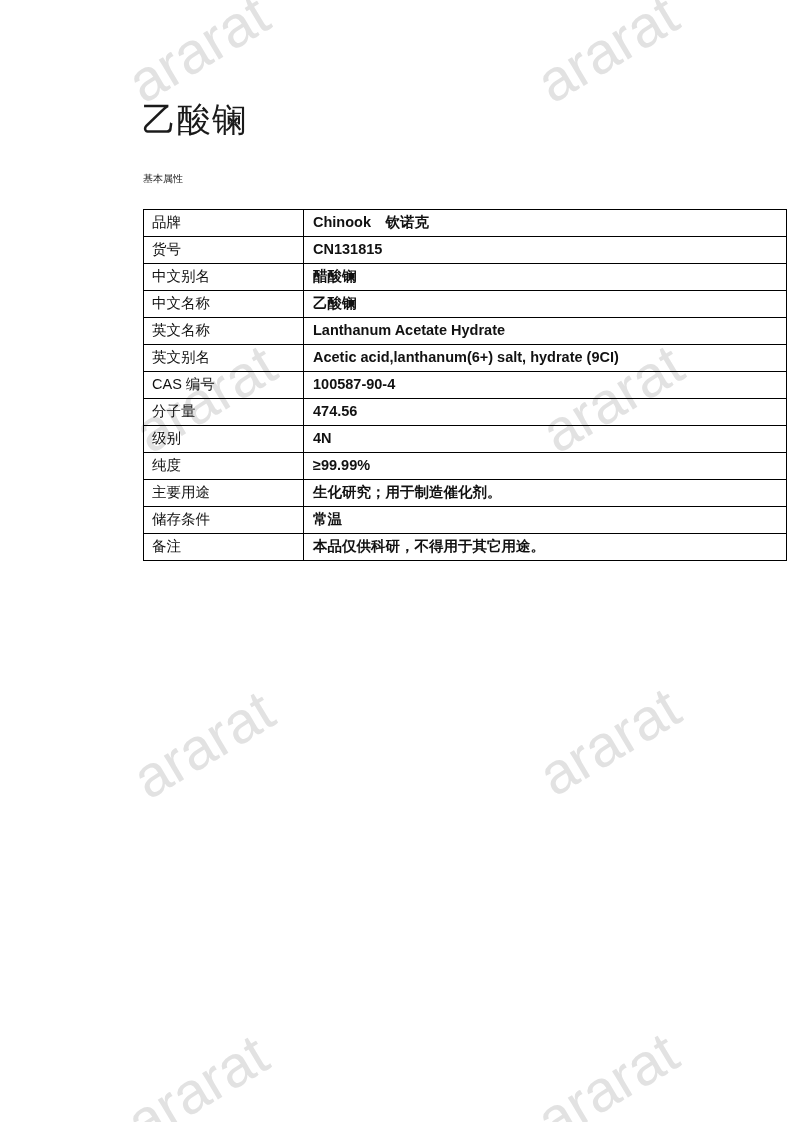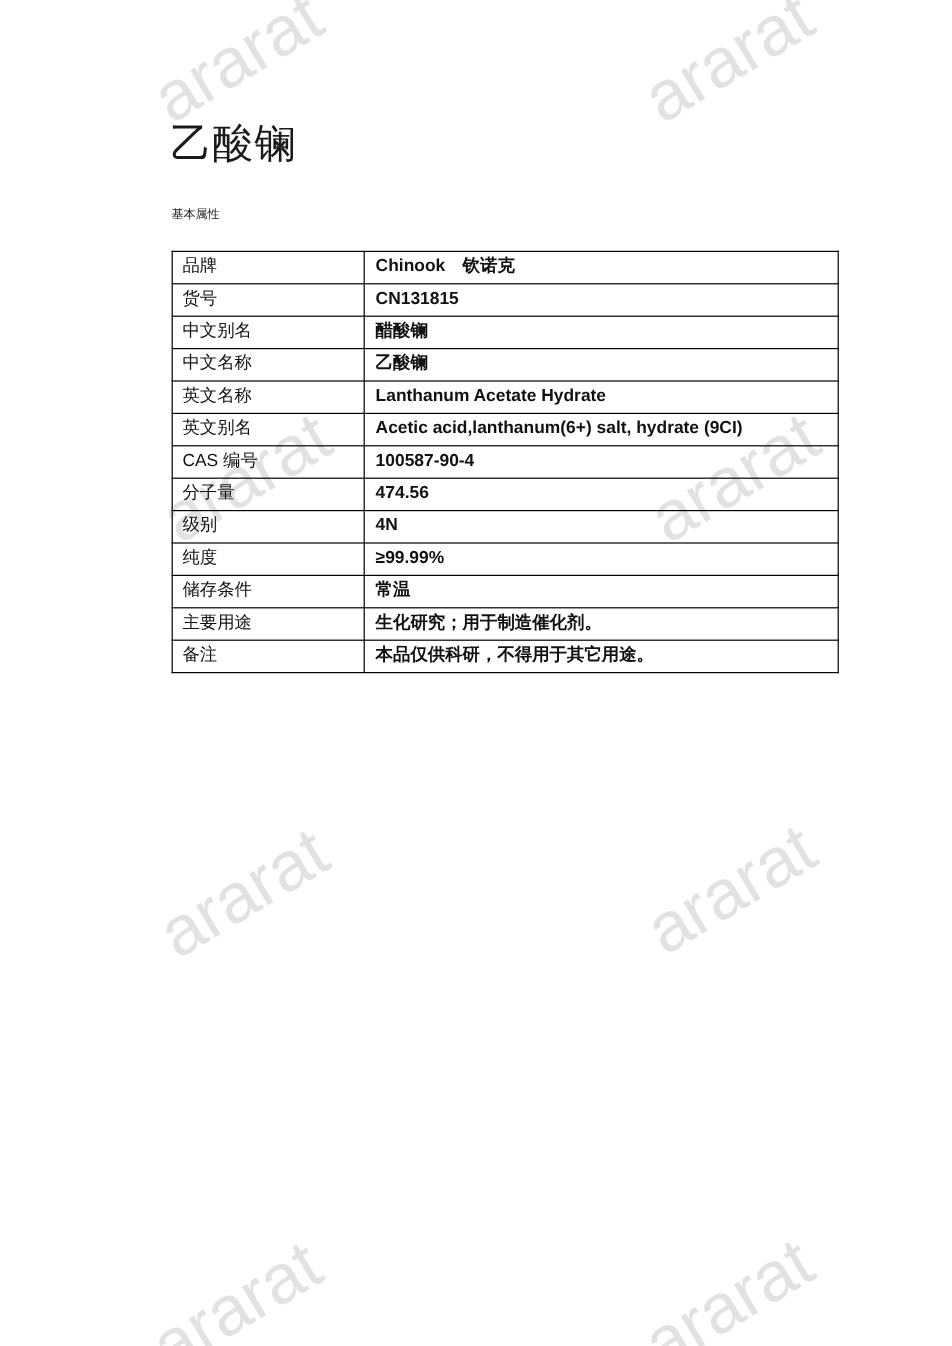--- a/index.html
+++ b/index.html
@@ -51,21 +51,21 @@
     top: 172px;
     margin: 0;
     font-size: 10px;
     font-weight: 400;
     color: #1a1a1a;
   }
   table.props {
     position: absolute;
     left: 120px;
     top: 209px;
-    width: 556px;
+    width: 644px;
     border-collapse: collapse;
     table-layout: fixed;
   }
   table.props td {
     border: 1px solid #000000;
     height: 26px;
     font-size: 14.5px;
     line-height: 1.2;
     vertical-align: middle;
     background: transparent;
@@ -135,26 +135,26 @@
         </tr>
         <tr>
           <td class="label-cell">级别</td>
           <td class="value-cell">4N</td>
         </tr>
         <tr>
           <td class="label-cell">纯度</td>
           <td class="value-cell">≥99.99%</td>
         </tr>
         <tr>
+          <td class="label-cell">主要用途</td>
+          <td class="value-cell">生化研究；用于制造催化剂。</td>
+        </tr>
+        <tr>
           <td class="label-cell">储存条件</td>
           <td class="value-cell">常温</td>
-        </tr>
-        <tr>
-          <td class="label-cell">主要用途</td>
-          <td class="value-cell">生化研究；用于制造催化剂。</td>
         </tr>
         <tr>
           <td class="label-cell">备注</td>
           <td class="value-cell">本品仅供科研，不得用于其它用途。</td>
         </tr>
       </tbody>
   </table>
 </div>
 
 </body></html>

